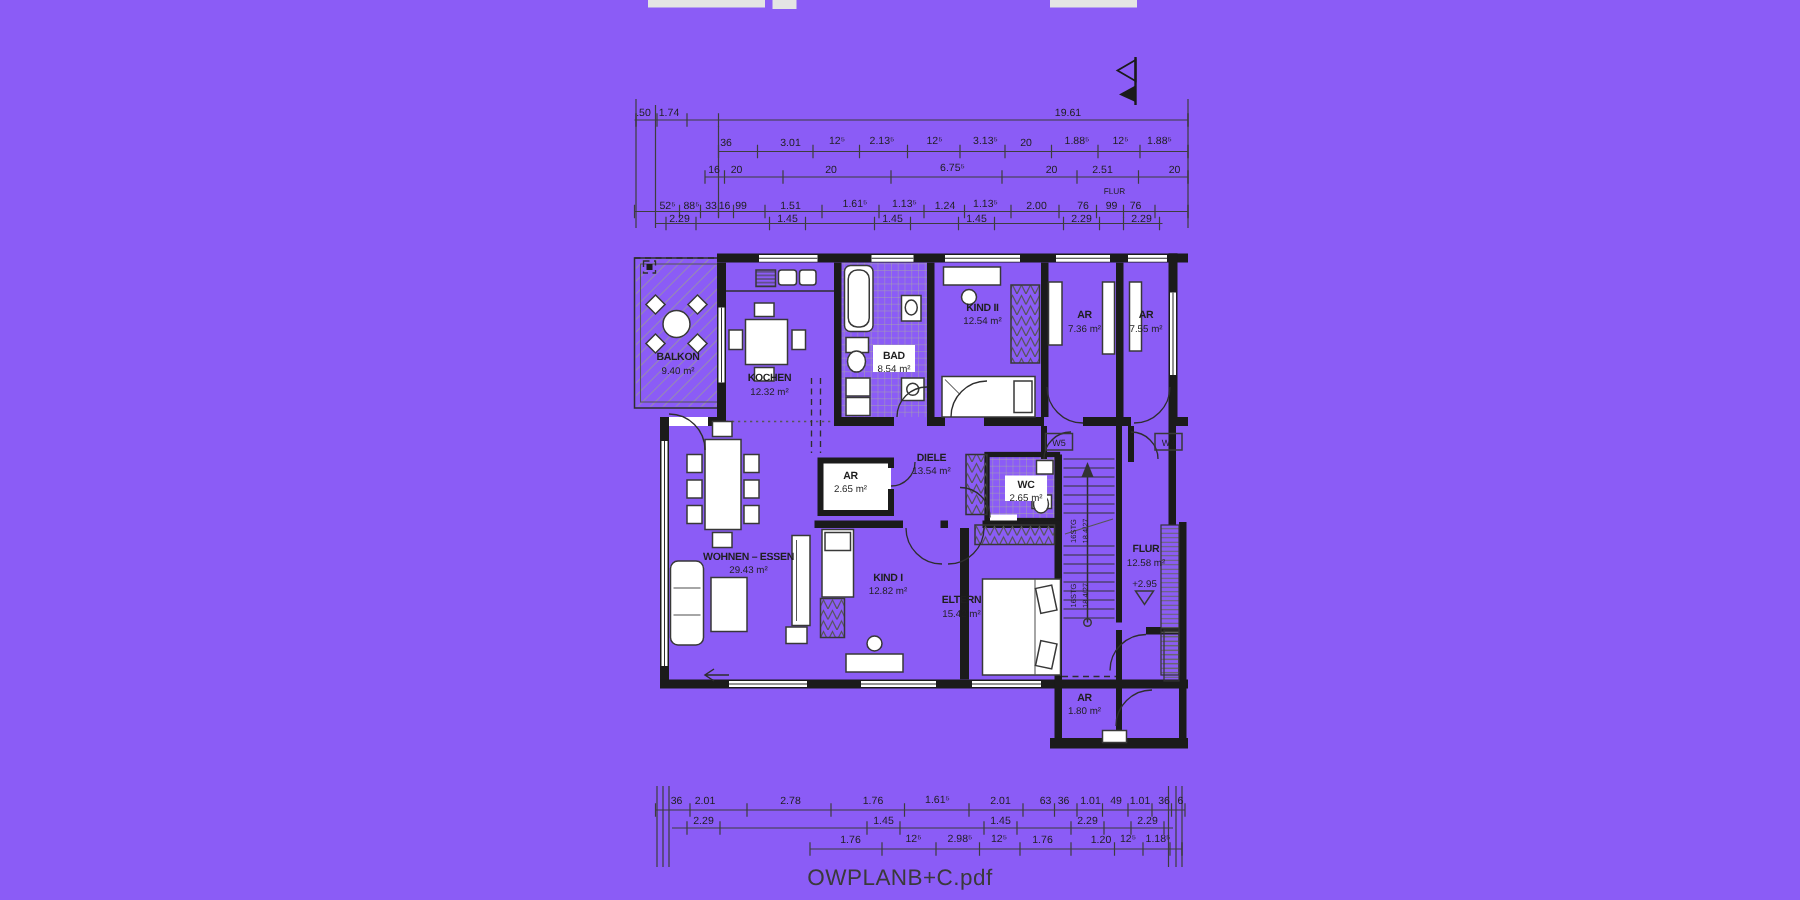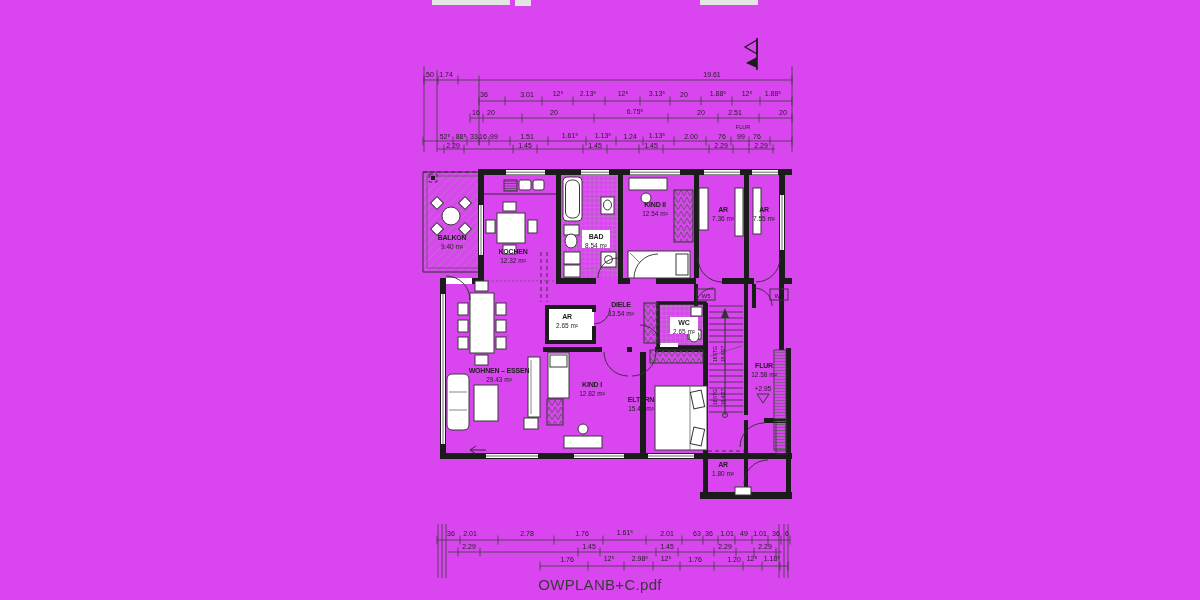--- a/index.html
+++ b/index.html
@@ -1,17 +1,17 @@
 <!DOCTYPE html>
 <html><head>
 <meta charset="utf-8">
 <style>
   html,body{margin:0;padding:0;background:#fff;width:1200px;height:600px;overflow:hidden;
     font-family:"Liberation Sans",sans-serif}
-  #stage{position:relative;width:1200px;height:600px;background:#d946ef}
+  #stage{position:relative;width:1200px;height:600px;background:#8b5cf6}
   svg{display:block}
   svg text{fill:#1f1f1f}
   .room{font-size:7px;text-anchor:middle;letter-spacing:-0.2px;font-weight:bold}
   .area{font-size:6.5px;text-anchor:middle}
   .dim{font-size:7px;text-anchor:middle}
   .sm{font-size:5.5px}
   .tag{font-size:6px;text-anchor:middle}
   .rot{font-size:5px;text-anchor:middle}
   .lvl{font-size:6.5px;text-anchor:middle}
   .caption{font-size:15px;text-anchor:middle;fill:#3a3a3a;letter-spacing:0.3px}

